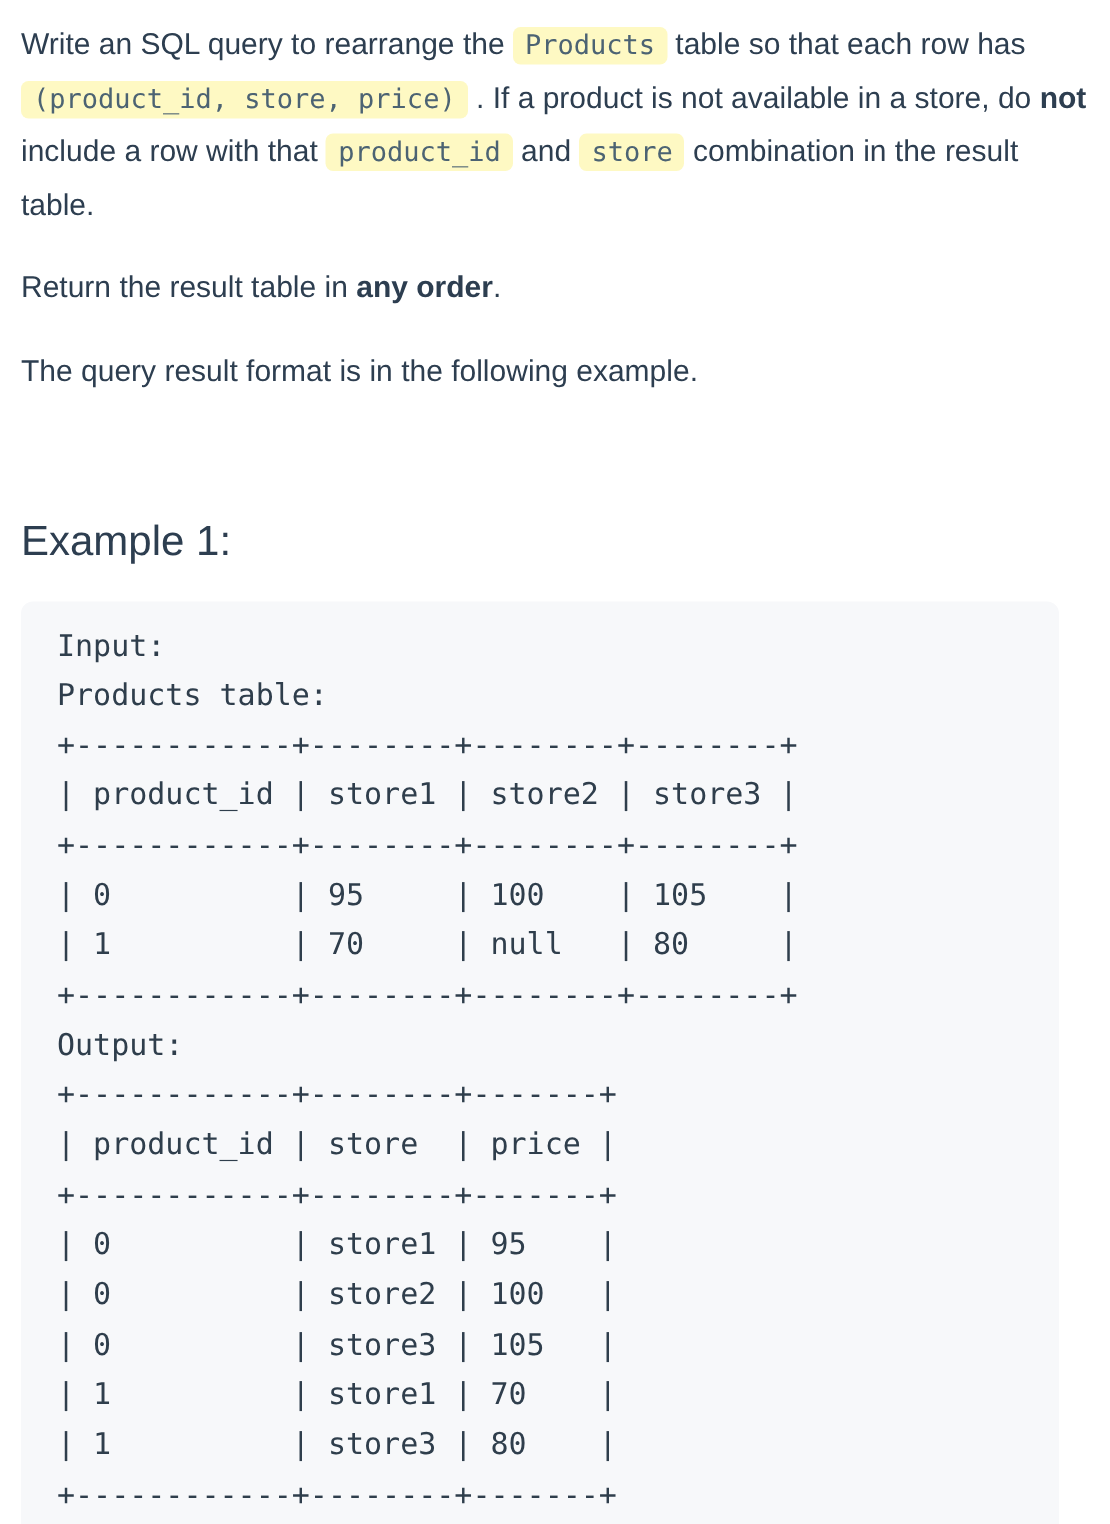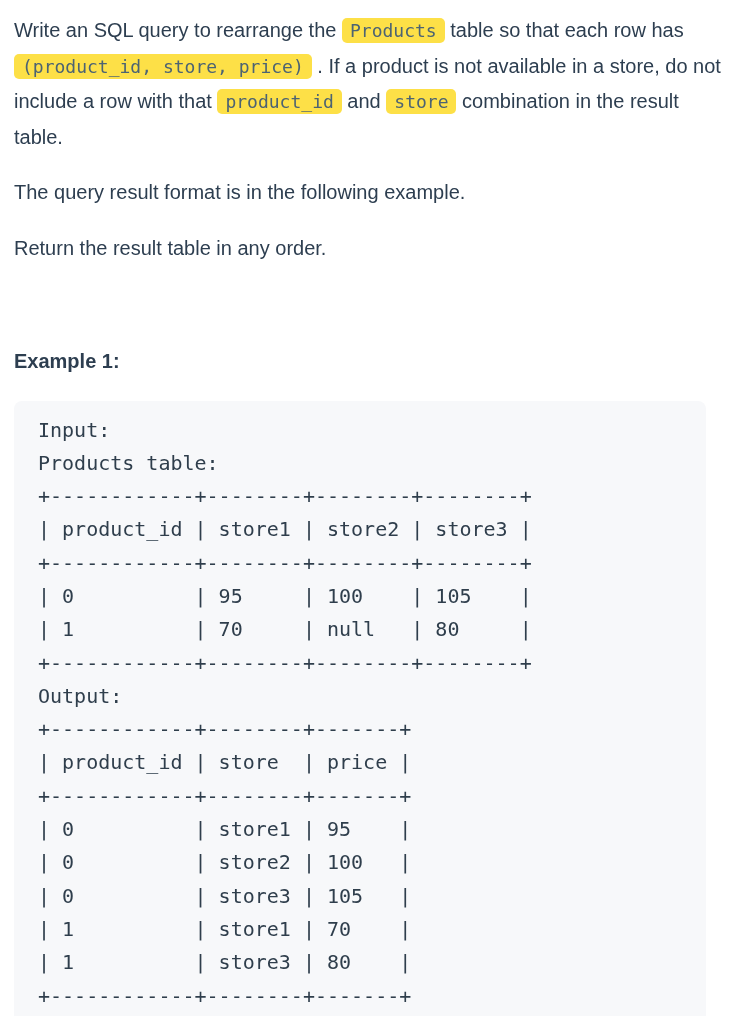--- a/index.html
+++ b/index.html
@@ -15,35 +15,35 @@
     color: #2d3e50;
   }
   .content {
     padding: 13px 14px 0 14px;
   }
   p.desc {
     font-size: 20px;
     line-height: 34.5px;
     margin: 0 0 21px 0;
   }
-  p.desc strong { font-weight: 400; }
+  p.desc strong { font-weight: 700; }
   code.inline {
     font-family: "DejaVu Sans Mono", monospace;
     font-size: 18px;
     color: #4c6373;
-    background: #fde047;
+    background: #fef9c3;
     border-radius: 5px;
     padding: 2px 8px;
     white-space: nowrap;
   }
   p.example-heading {
-    font-size: 20px;
+    font-size: 28px;
     line-height: 34.5px;
     margin: 79px 0 22px 0;
-    font-weight: 700;
+    font-weight: 400;
   }
   pre.code-block {
     margin: 0 20px 0 0;
     background: #f7f8fa;
     border-radius: 8px;
     padding: 13px 24px 20px 24px;
     font-family: "DejaVu Sans Mono", monospace;
     font-size: 20px;
     line-height: 33.3px;
     color: #2f3e4c;
@@ -55,21 +55,21 @@
   }
   pre.code-block strong { font-weight: 400; }
 </style>
 </head>
 <body>
 
 <div class="content">
 
   <p class="desc"><span>Write an SQL query to rearrange the </span><code class="inline">Products</code><span> table so that each row has </span><code class="inline">(product_id, store, price)</code><span> . If a product is not available in a store, do </span><strong>not</strong><span> include a row with that </span><code class="inline">product_id</code><span> and </span><code class="inline">store</code><span> combination in the result table.</span></p>
 
+  <p class="desc"><span>Return the result table in </span><strong>any order</strong><span>.</span></p>
+
   <p class="desc"><span>The query result format is in the following example.</span></p>
-
-  <p class="desc"><span>Return the result table in </span><strong>any order</strong><span>.</span></p>
 
   <p class="example-heading"><span>Example 1:</span></p>
 
   <pre class="code-block"><div class="line"><strong>Input:</strong></div><div class="line">Products table:</div><div class="line">+------------+--------+--------+--------+</div><div class="line">| product_id | store1 | store2 | store3 |</div><div class="line">+------------+--------+--------+--------+</div><div class="line">| 0          | 95     | 100    | 105    |</div><div class="line">| 1          | 70     | null   | 80     |</div><div class="line">+------------+--------+--------+--------+</div><div class="line"><strong>Output:</strong></div><div class="line">+------------+--------+-------+</div><div class="line">| product_id | store  | price |</div><div class="line">+------------+--------+-------+</div><div class="line">| 0          | store1 | 95    |</div><div class="line">| 0          | store2 | 100   |</div><div class="line">| 0          | store3 | 105   |</div><div class="line">| 1          | store1 | 70    |</div><div class="line">| 1          | store3 | 80    |</div><div class="line">+------------+--------+-------+</div></pre>
 
 </div>
 
 </body></html>

